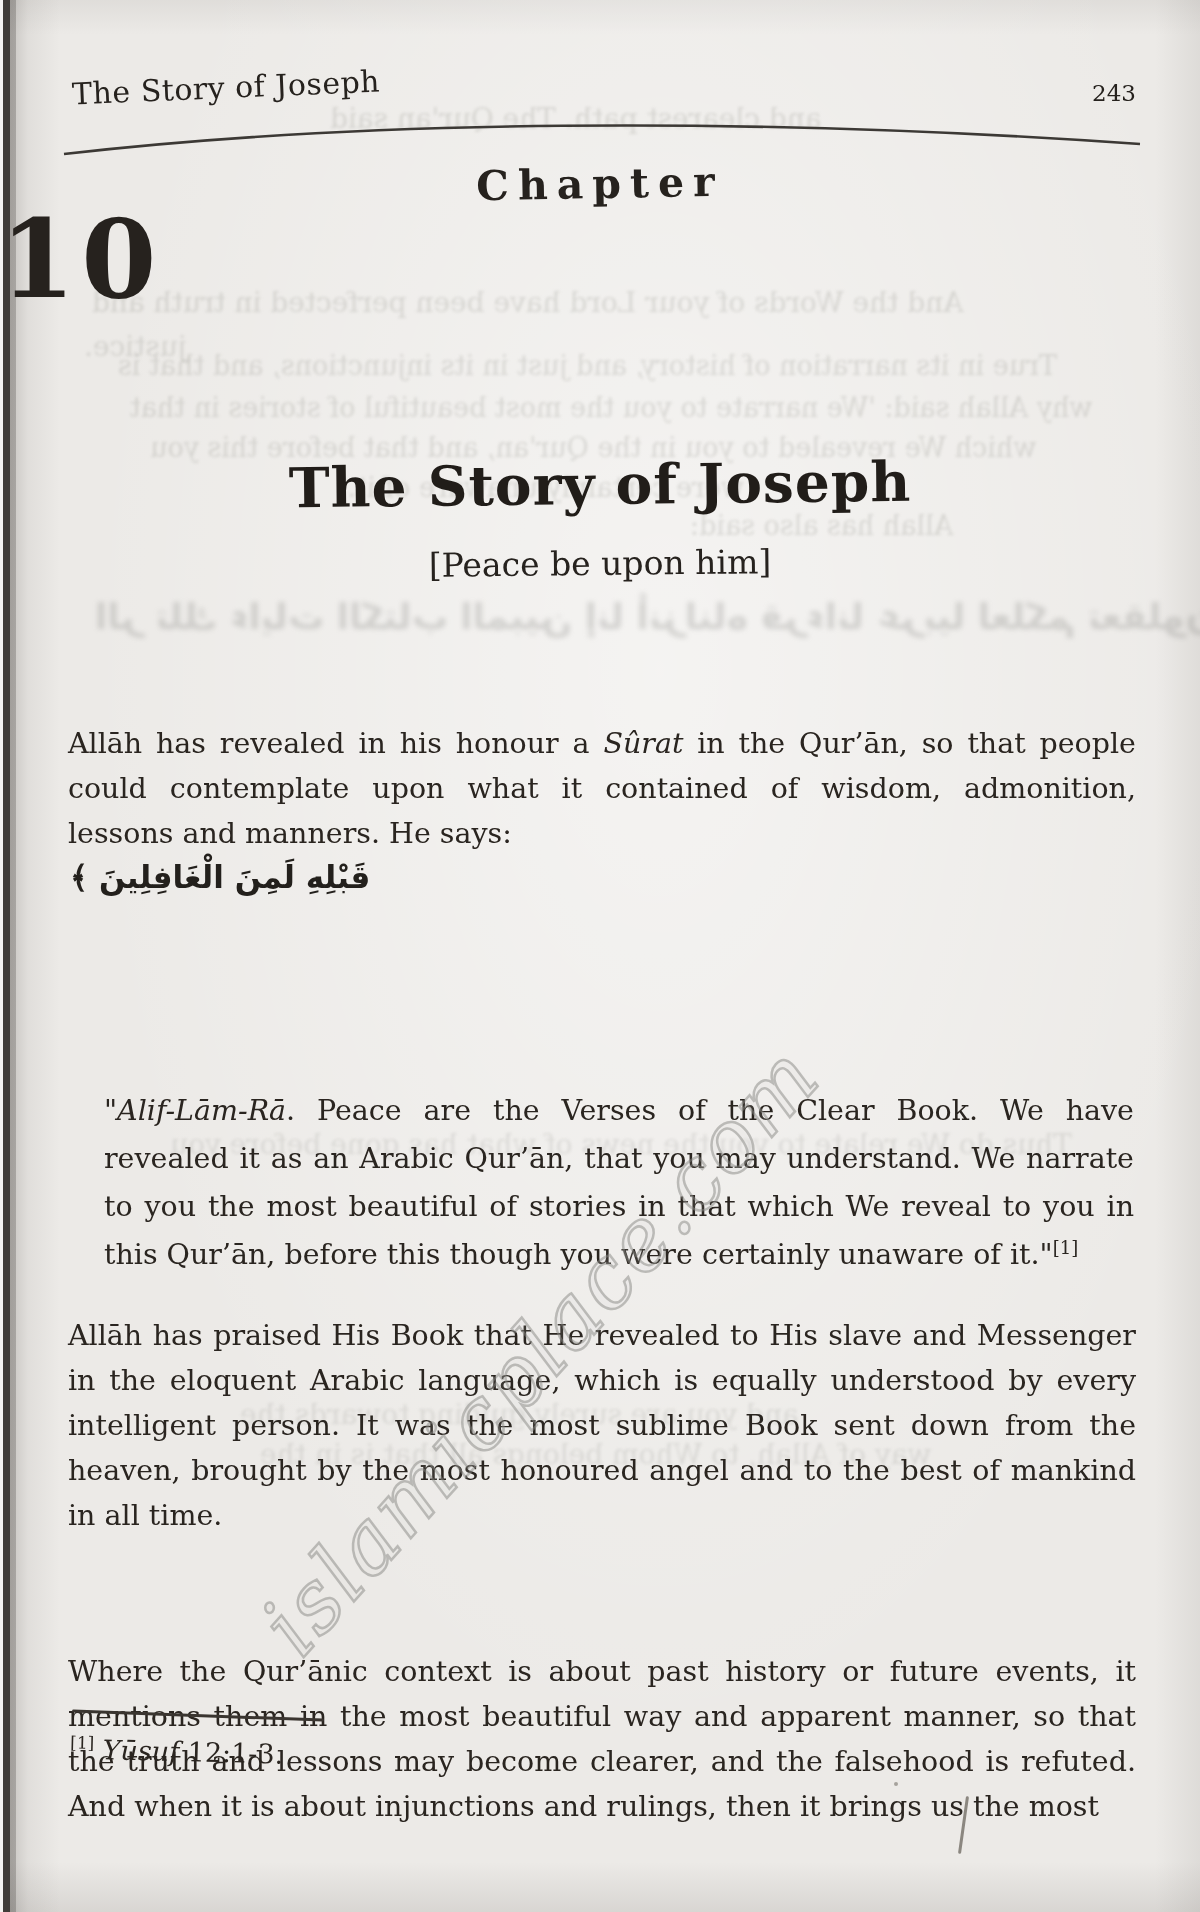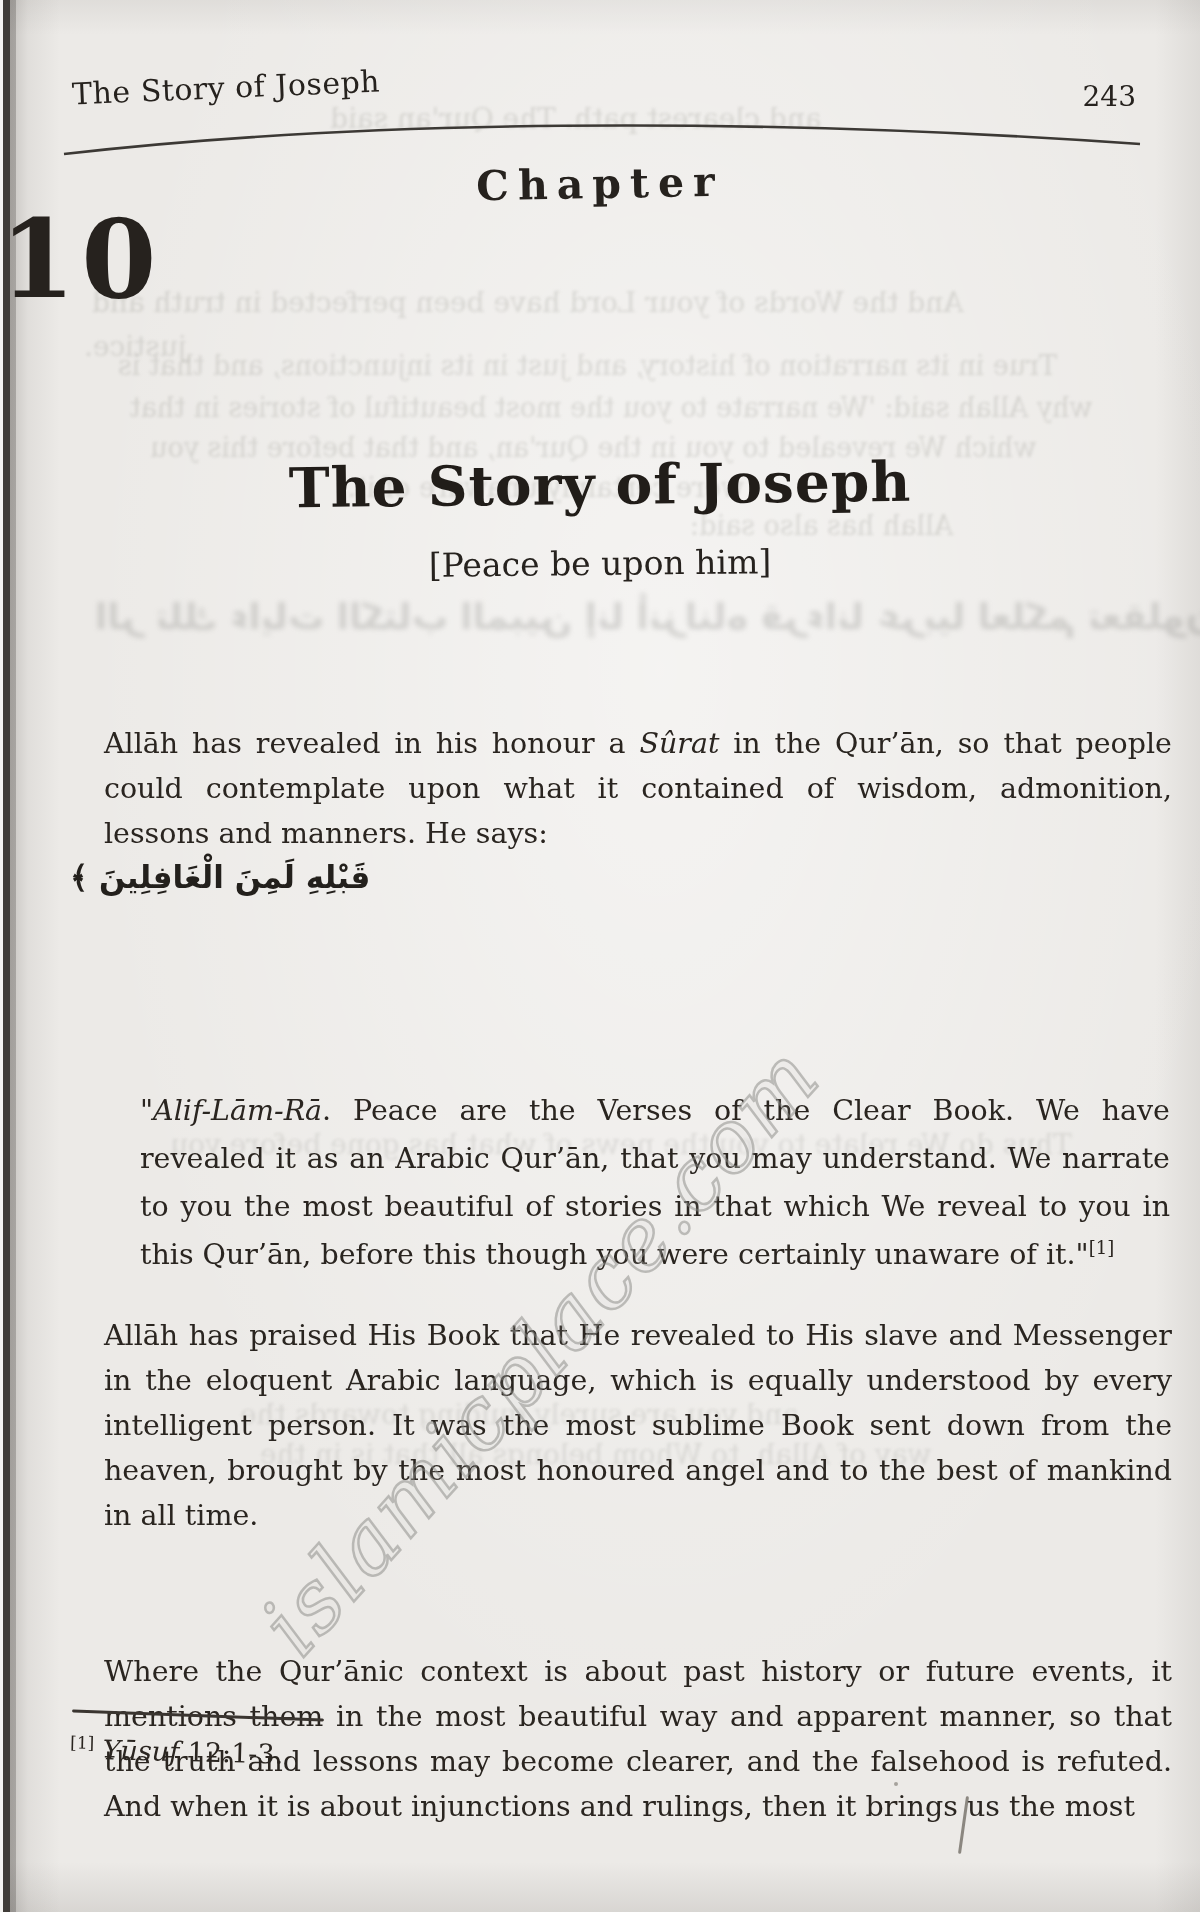--- a/index.html
+++ b/index.html
@@ -13,33 +13,33 @@
       linear-gradient(to bottom, rgba(95,90,85,0.09) 0px, rgba(0,0,0,0) 35px),
       linear-gradient(to top, rgba(95,90,85,0.14) 0px, rgba(0,0,0,0) 50px);
     font-family:"DejaVu Serif","Liberation Serif",serif;
     color:#2a2520;
   }
   .edge-left{position:absolute;left:0;top:0;width:16px;height:100%;
     background:linear-gradient(to right,#f4f3f1 0 3px,#403c38 3px 10px,rgba(64,60,56,0.28) 10px 16px);}
   
   .running-header{position:absolute;left:72px;top:70px;font-size:30px;letter-spacing:0.5px;
     transform:rotate(-2.4deg);color:#26221e;}
-  .page-number{position:absolute;right:64px;top:80px;font-size:28px;color:#26221e;}
+  .page-number{position:absolute;right:64px;top:80px;font-size:23px;color:#26221e;}
   .header-rule{position:absolute;left:60px;top:104px;width:1084px;height:56px;}
   
   .chapter-label{position:absolute;left:0;top:160px;width:100%;text-align:center;
     font-size:41px;font-weight:700;letter-spacing:9px;color:#26221e;transform:rotate(-1deg);}
   .chapter-number{position:absolute;left:0;top:196px;width:100%;text-align:left;
     font-size:108px;font-weight:800;letter-spacing:6px;color:#26221e;}
   .page-title{position:absolute;left:0;top:452px;width:100%;text-align:center;
     font-size:55px;font-weight:700;letter-spacing:1px;color:#211d19;transform:rotate(-0.6deg);}
   .page-subtitle{position:absolute;left:0;top:544px;width:100%;text-align:center;
     font-size:33px;color:#26221e;transform:rotate(-0.6deg);}
   
-  .para{position:absolute;font-size:28.5px;line-height:45px;text-align:justify;color:#2a2520;margin-left:36px;}
+  .para{position:absolute;font-size:28.5px;line-height:45px;text-align:justify;color:#2a2520;}
   .p1{left:68px;top:692px;width:1068px;}
   .translation{left:104px;top:1058px;width:1030px;line-height:48px;}
   .p2{left:68px;top:1284px;width:1068px;}
   .p3{left:68px;top:1620px;width:1068px;}
   .italic{font-style:italic;}
   sup{font-size:18px;vertical-align:super;line-height:0;}
   
   .arabic-block{position:absolute;left:70px;top:842px;width:1062px;
     font-family:"DejaVu Sans","Liberation Sans",sans-serif;color:#23201c;}
   .ar-line{direction:rtl;font-size:31px;font-weight:700;line-height:70px;white-space:nowrap;}

